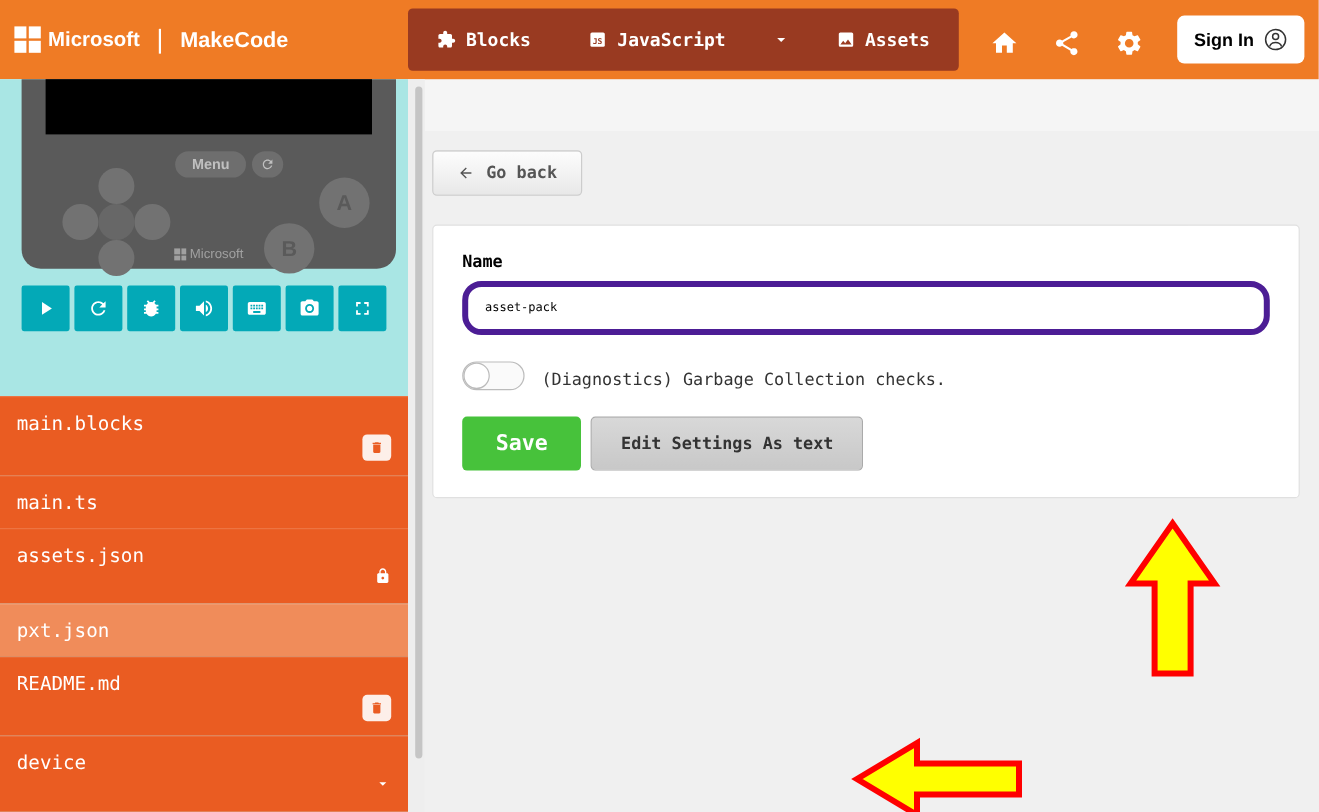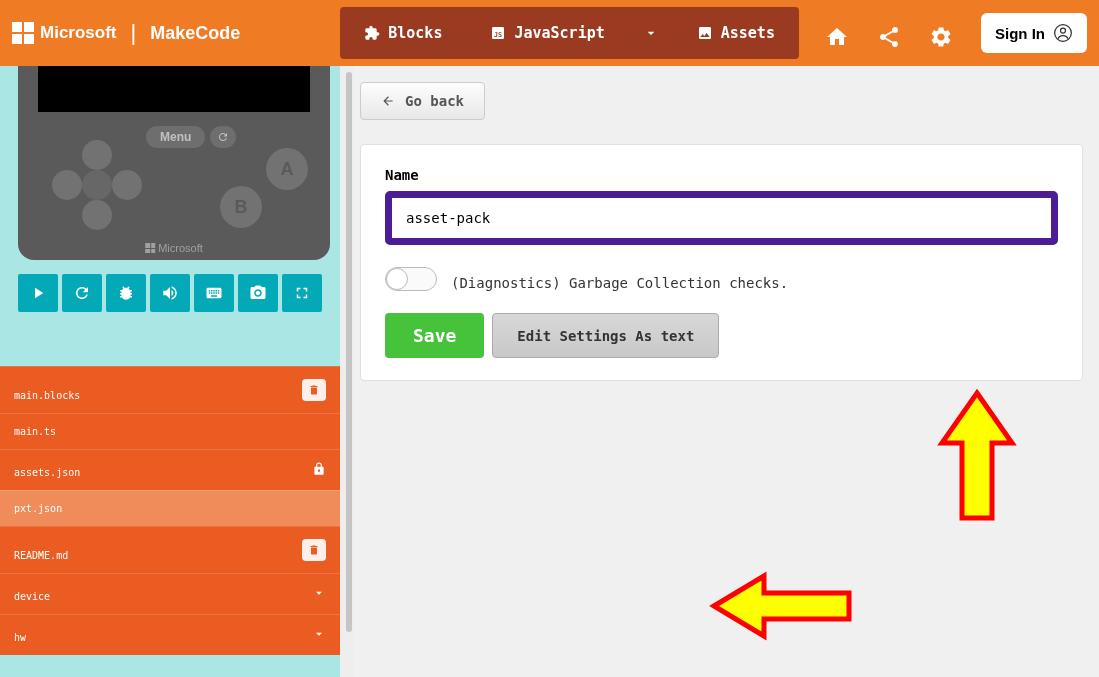--- a/index.html
+++ b/index.html
@@ -46,35 +46,35 @@
   .ms-logo-sim .sq div { background:#a0a0a0; }
   
   .toolbar { display: flex; gap: 4px; padding: 14px 18px; }
   .tool-btn { background: #03a9b7; width: 40px; height: 38px; display: flex; align-items: center; justify-content: center; cursor: pointer; border-radius: 2px; }
   .tool-btn svg { width: 18px; height: 18px; fill: white; }
   
   .explorer { margin-top: 40px; }
   .exp-header { background: #ea5c22; color: white; padding: 12px 14px; font-family: monospace; font-size: 14px; font-weight: 600; display: flex; align-items: center; }
   .exp-header-actions { margin-left: auto; display: flex; gap: 8px; align-items: center; }
   .exp-add { background: #fff; color: #ea5c22; border-radius: 4px; width: 24px; height: 22px; display:flex; align-items:center; justify-content:center; font-weight:700; }
-  .exp-item { background: #ea5c22; color: white; padding: 12px 14px; font-family: monospace; font-size: 10px; border-top: 1px solid rgba(255,255,255,0.15); display: flex; align-items: flex-end; cursor: pointer; }
+  .exp-item { background: #ea5c22; color: white; padding: 12px 14px; font-family: monospace; font-size: 16px; border-top: 1px solid rgba(255,255,255,0.15); display: flex; align-items: flex-start; cursor: pointer; flex-direction: column; }
   .exp-item.selected { background: #f08c5a; }
   .exp-item-action { margin-left: auto; background: rgba(255,255,255,0.9); color: #ea5c22; border-radius: 4px; width: 24px; height: 22px; display:flex; align-items:center; justify-content:center; }
   .exp-item-lock { margin-left: auto; }
   .exp-item-chevron { margin-left: auto; }
   
   .resizer { width: 14px; background: #eee; position: relative; }
   .resizer::before { content:''; position:absolute; left:6px; top:6px; width:6px; height:560px; background:#c5c5c5; border-radius:3px; }
   
-  .content { flex: 1; padding: 16px 16px 16px 6px; background: #f0f0f0; overflow: auto; position: relative; }
+  .content { flex: 1; padding: 16px 16px 16px 6px; background: #f0f0f0; overflow: auto; position: relative; margin-top: 43px; }
   .back-btn { background: linear-gradient(#fdfdfd,#e8e8e8); border: 1px solid #ccc; border-radius: 4px; padding: 10px 20px; font-family: monospace; font-weight: 700; font-size: 14px; display: inline-flex; align-items: center; gap: 10px; cursor: pointer; color: #555; }
   
   .settings-card { background: white; border: 1px solid #e0e0e0; border-radius: 4px; margin-top: 24px; padding: 22px 24px; }
   .field-label { font-weight: 700; font-size: 14px; margin-bottom: 8px; font-family: monospace; }
-  .text-input { width: 100%; border: 7px solid #4c1d95; border-radius: 5px; padding: 12px 14px; font-family: monospace; font-size: 14px; }
+  .text-input { width: 100%; border: 5px solid #4c1d95; border-radius: 16px; padding: 12px 14px; font-family: monospace; font-size: 10px; }
   .toggle-row { display: flex; align-items: flex-end; gap: 14px; margin-top: 22px; }
   .toggle { width: 52px; height: 24px; border: 1px solid #bbb; border-radius: 12px; position: relative; cursor: pointer; background:#fafafa; }
   .toggle-knob { width: 22px; height: 22px; background: #fff; border: 1px solid #bbb; border-radius: 50%; position: absolute; left: 0; top: 0; }
   .toggle-label { font-family: monospace; font-size: 14px; color: #333; }
   .btn-row { display: flex; gap: 8px; margin-top: 22px; }
   .save-btn { background: #47c23b; color: white; border: none; border-radius: 4px; padding: 12px 28px; font-family: monospace; font-weight: 700; font-size: 18px; cursor: pointer; }
   .edit-text-btn { background: linear-gradient(#d8d8d8,#c8c8c8); color: #333; border: 1px solid #aaa; border-radius: 4px; padding: 12px 24px; font-family: monospace; font-weight: 700; font-size: 14px; cursor: pointer; }
   
   .arrow-up { position: absolute; left: 578px; top: 322px; }
   .arrow-left { position: absolute; left: 355px; top: 500px; }

